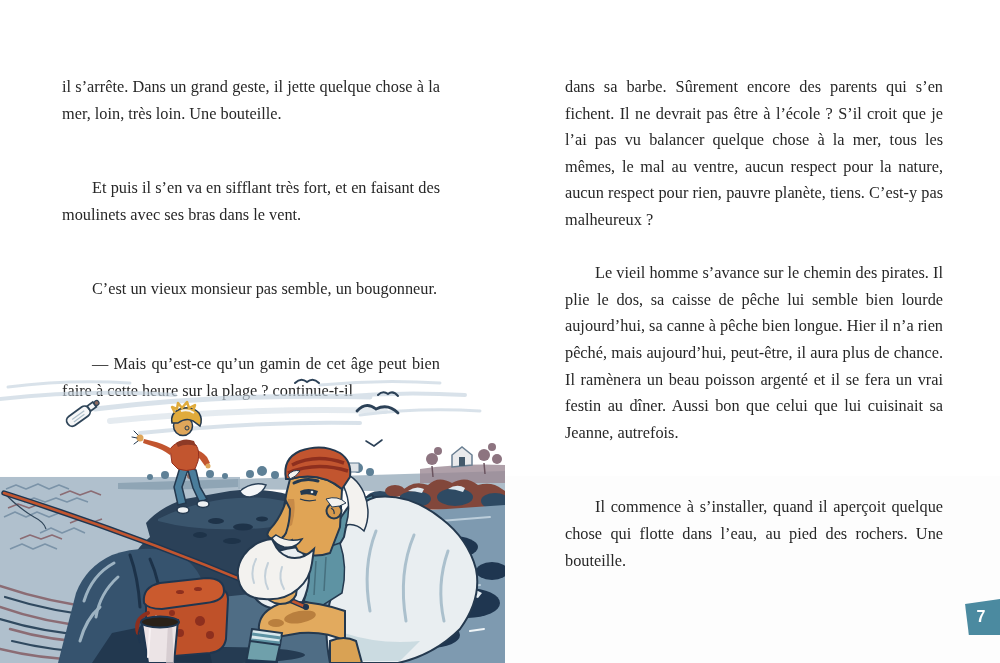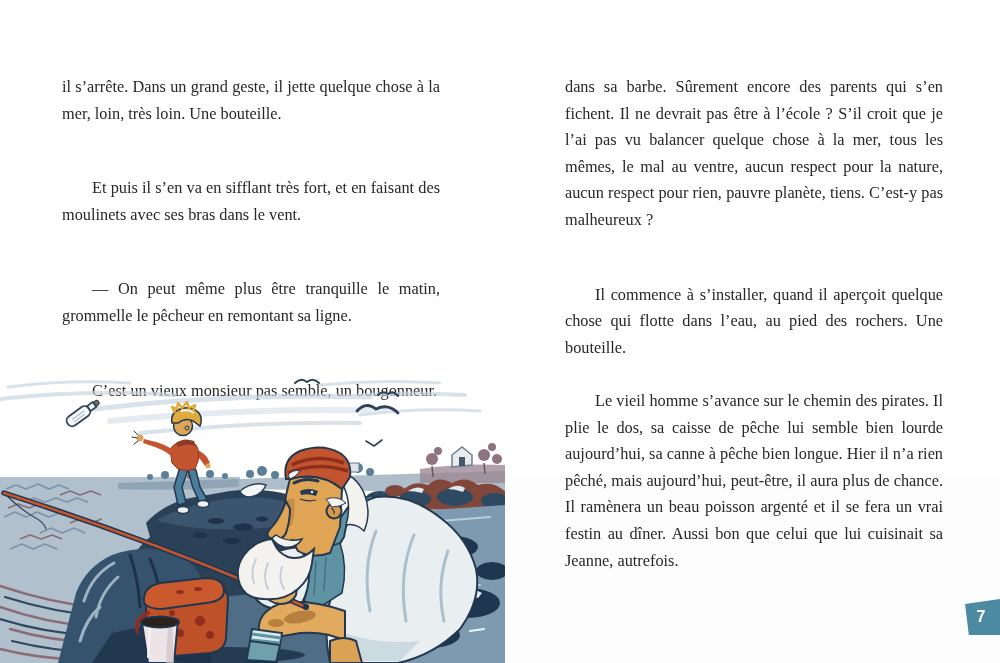--- a/index.html
+++ b/index.html
@@ -20,28 +20,28 @@
               font-family:"Liberation Sans",sans-serif;font-weight:bold;font-size:16px;color:#ffffff;}
 </style>
 </head>
 <body>
 
 <div class="spread">
 
   <div class="text-col left">
     <p>il s’arrête. Dans un grand geste, il jette quelque chose à la mer, loin, très loin. Une bouteille.</p>
     <p class="ind">Et puis il s’en va en sifflant très fort, et en faisant des moulinets avec ses bras dans le vent.</p>
-    <p class="ind">— On peut même plus être tranquille le matin, grommelle le pêcheur en remontant sa ligne.</p>
     <p class="ind">C’est un vieux monsieur pas semble, un bougonneur.</p>
+    <p class="ind">— Mais qu’est-ce qu’un gamin de cet âge peut bien faire à cette heure sur la plage ? continue-t-il</p>
   </div>
 
   <div class="text-col right">
     <p>dans sa barbe. Sûrement encore des parents qui s’en fichent. Il ne devrait pas être à l’école ? S’il croit que je l’ai pas vu balancer quelque chose à la mer, tous les mêmes, le mal au ventre, aucun respect pour la nature, aucun respect pour rien, pauvre planète, tiens. C’est-y pas malheureux ?</p>
+    <p class="ind gap">Le vieil homme s’avance sur le chemin des pirates. Il plie le dos, sa caisse de pêche lui semble bien lourde aujourd’hui, sa canne à pêche bien longue. Hier il n’a rien pêché, mais aujourd’hui, peut-être, il aura plus de chance. Il ramènera un beau poisson argenté et il se fera un vrai festin au dîner. Aussi bon que celui que lui cuisinait sa Jeanne, autrefois.</p>
     <p class="ind">Il commence à s’installer, quand il aperçoit quelque chose qui flotte dans l’eau, au pied des rochers. Une bouteille.</p>
-    <p class="ind gap">Le vieil homme s’avance sur le chemin des pirates. Il plie le dos, sa caisse de pêche lui semble bien lourde aujourd’hui, sa canne à pêche bien longue. Hier il n’a rien pêché, mais aujourd’hui, peut-être, il aura plus de chance. Il ramènera un beau poisson argenté et il se fera un vrai festin au dîner. Aussi bon que celui que lui cuisinait sa Jeanne, autrefois.</p>
   </div>
 
   <svg class="illustration" viewBox="0 0 505 292" xmlns="http://www.w3.org/2000/svg">
 
     <g stroke="#c6d4df" fill="none" stroke-linecap="round" opacity="0.65">
       <path d="M8,16 Q70,8 130,12" stroke-width="3"></path>
       <path d="M0,28 Q90,18 175,24" stroke-width="4"></path>
       <path d="M95,38 Q230,22 370,26" stroke-width="5"></path>
       <path d="M110,50 Q250,36 385,40" stroke-width="6" opacity="0.7"></path>
       <path d="M140,62 Q260,50 360,52" stroke-width="4"></path>

